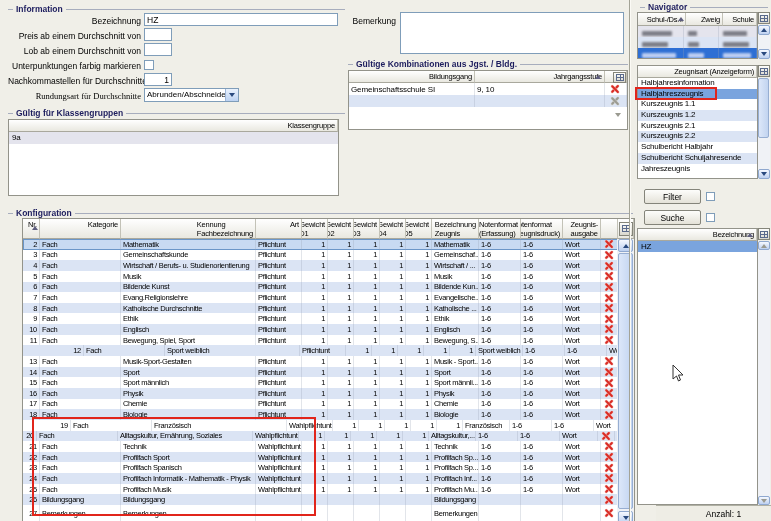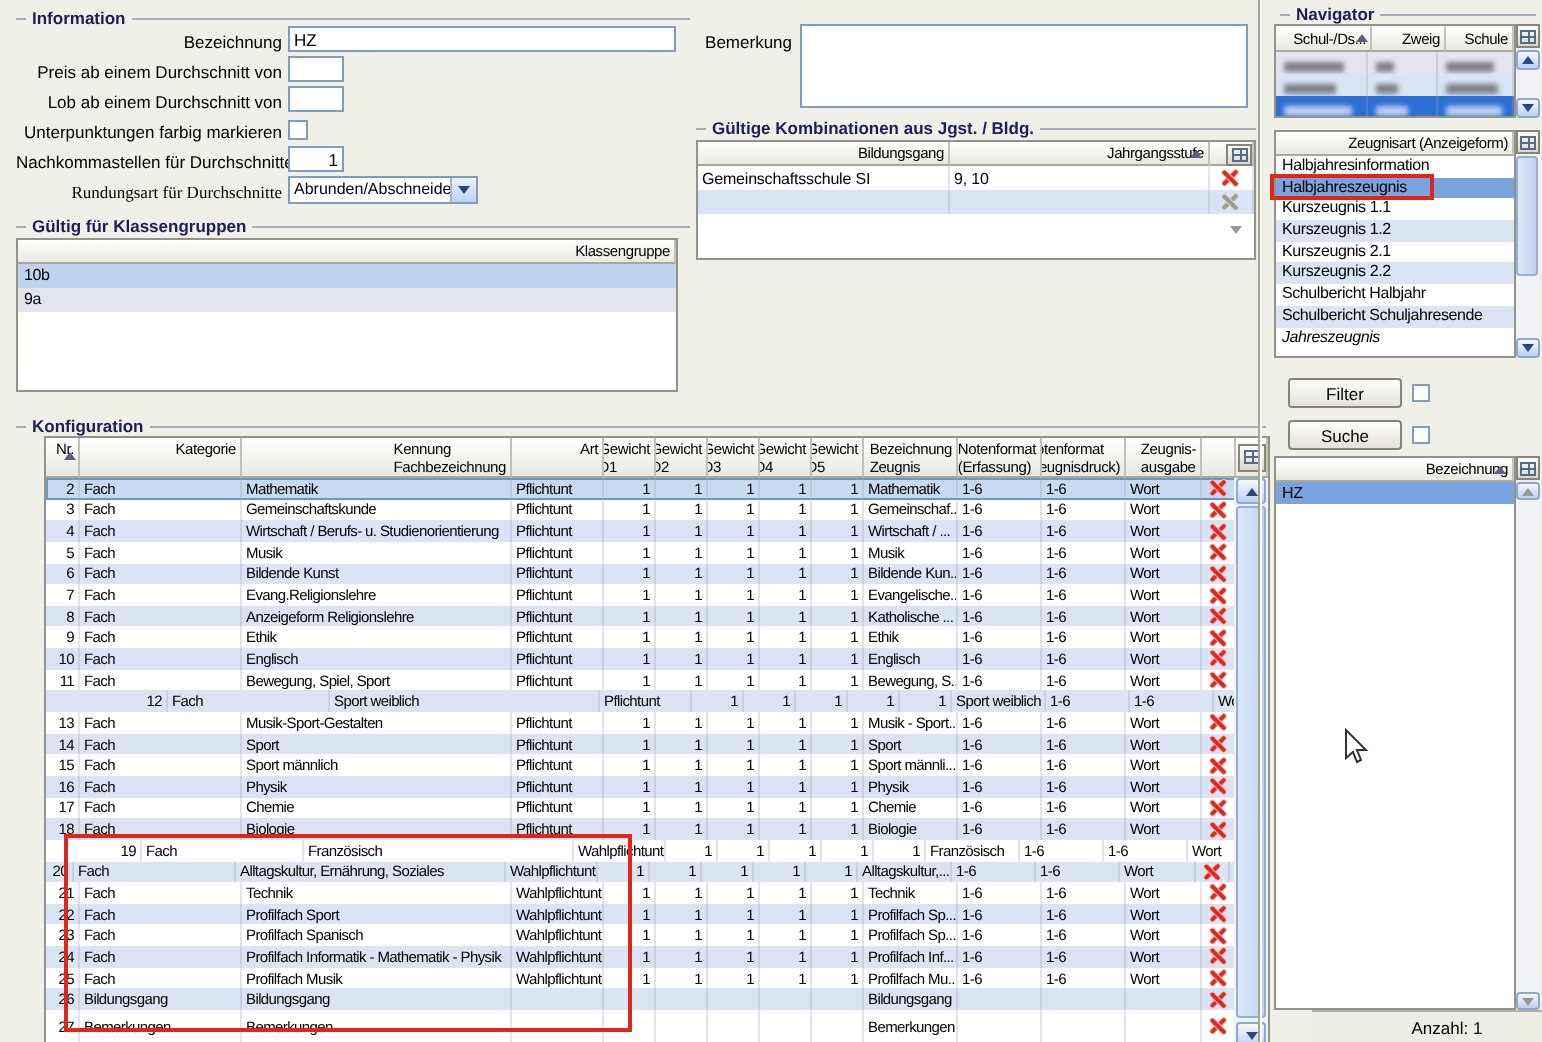--- a/index.html
+++ b/index.html
@@ -136,21 +136,20 @@
 <div class="sect" style="left:8px;top:108px;width:337px;">
   <span class="dash"></span>
   <span class="lbl">Gültig für Klassengruppen</span>
   <span class="line"></span>
 </div>
 <div class="grid" style="left:8px;top:119px;width:331px;height:77px;">
   <div class="hrow" style="height:12px;">
     <div class="hcell mid" style="flex:1;">Klassengruppe</div>
   </div>
   <div id="kg-rows">
-      <div class="list-row sel-light" style="height: 12px; line-height: 12px;">10b</div>
       <div class="list-row row-gray" style="height: 12px; line-height: 12px;">9a</div>
     </div>
 </div>
 
 <div class="sect" style="left:8px;top:208px;width:625px;">
   <span class="dash"></span>
   <span class="lbl">Konfiguration</span>
   <span class="line"></span>
 </div>
 <div class="grid" id="konfig-grid" style="left:22px;top:218px;width:613px;height:304px;">
@@ -286,21 +285,21 @@
         <div class="cell kfcell" style="width: 42px; flex: 0 0 auto;">1-6</div>
         <div class="cell kfcell" style="width: 42px; flex: 0 0 auto;">1-6</div>
         <div class="cell kfcell" style="width: 38px; flex: 0 0 auto;">Wort</div>
         <div class="cell" style="width: 17px; flex: 0 0 auto; justify-content: center;">
           <div class="xicon"></div>
         </div>
       </div>
       <div class="flex-row row-blue" style="height: 10.65px;">
         <div class="cell kfcell r" style="width: 17px; flex: 0 0 auto;">8</div>
         <div class="cell kfcell" style="width: 81px; flex: 0 0 auto;">Fach</div>
-        <div class="cell kfcell" style="width: 135px; flex: 0 0 auto;">Anzeigeform Religionslehre</div>
+        <div class="cell kfcell" style="width: 135px; flex: 0 0 auto;">Katholische Durchschnitte</div>
         <div class="cell kfcell" style="width: 46px; flex: 0 0 auto;">Pflichtunt</div>
         <div class="cell kfcell r" style="width: 26px; flex: 0 0 auto;">1</div>
         <div class="cell kfcell r" style="width: 26px; flex: 0 0 auto;">1</div>
         <div class="cell kfcell r" style="width: 26px; flex: 0 0 auto;">1</div>
         <div class="cell kfcell r" style="width: 26px; flex: 0 0 auto;">1</div>
         <div class="cell kfcell r" style="width: 26px; flex: 0 0 auto;">1</div>
         <div class="cell kfcell" style="width: 47px; flex: 0 0 auto;">Katholische ...</div>
         <div class="cell kfcell" style="width: 42px; flex: 0 0 auto;">1-6</div>
         <div class="cell kfcell" style="width: 42px; flex: 0 0 auto;">1-6</div>
         <div class="cell kfcell" style="width: 38px; flex: 0 0 auto;">Wort</div>
@@ -754,21 +753,21 @@
   </div>
   <div id="za-list">
       <div class="list-row row-white" style="height: 10.7px; line-height: 10.7px;">Halbjahresinformation</div>
       <div class="list-row sel-med" style="height: 10.7px; line-height: 10.7px;">Halbjahreszeugnis</div>
       <div class="list-row row-white" style="height: 10.7px; line-height: 10.7px;">Kurszeugnis 1.1</div>
       <div class="list-row row-blue" style="height: 10.7px; line-height: 10.7px;">Kurszeugnis 1.2</div>
       <div class="list-row row-white" style="height: 10.7px; line-height: 10.7px;">Kurszeugnis 2.1</div>
       <div class="list-row row-blue" style="height: 10.7px; line-height: 10.7px;">Kurszeugnis 2.2</div>
       <div class="list-row row-white" style="height: 10.7px; line-height: 10.7px;">Schulbericht Halbjahr</div>
       <div class="list-row row-blue" style="height: 10.7px; line-height: 10.7px;">Schulbericht Schuljahresende</div>
-      <div class="list-row row-white" style="height: 16px; line-height: 10.7px; font-style: italic;">Jahreszeugnis</div>
+      <div class="list-row row-white" style="height: 16px; line-height: 10.7px;">Jahreszeugnis</div>
       <div class="list-row row-blue" style="height: 10.7px; line-height: 10.7px;">Abschlusszeugnis</div>
     </div>
 </div>
 <div class="gridbtn" style="left:758px;top:65px;width:12px;height:12px;">
     <span class="gicon"></span>
   </div>
 <div class="strack" style="left:758px;top:78px;width:12px;height:101px;">
   <div class="sthumb" style="left:0;top:0;width:11px;height:60px;"></div>
   <div class="sbtn" style="left:0;bottom:0;width:12px;height:10px;">
       <span class="tdn"></span>

